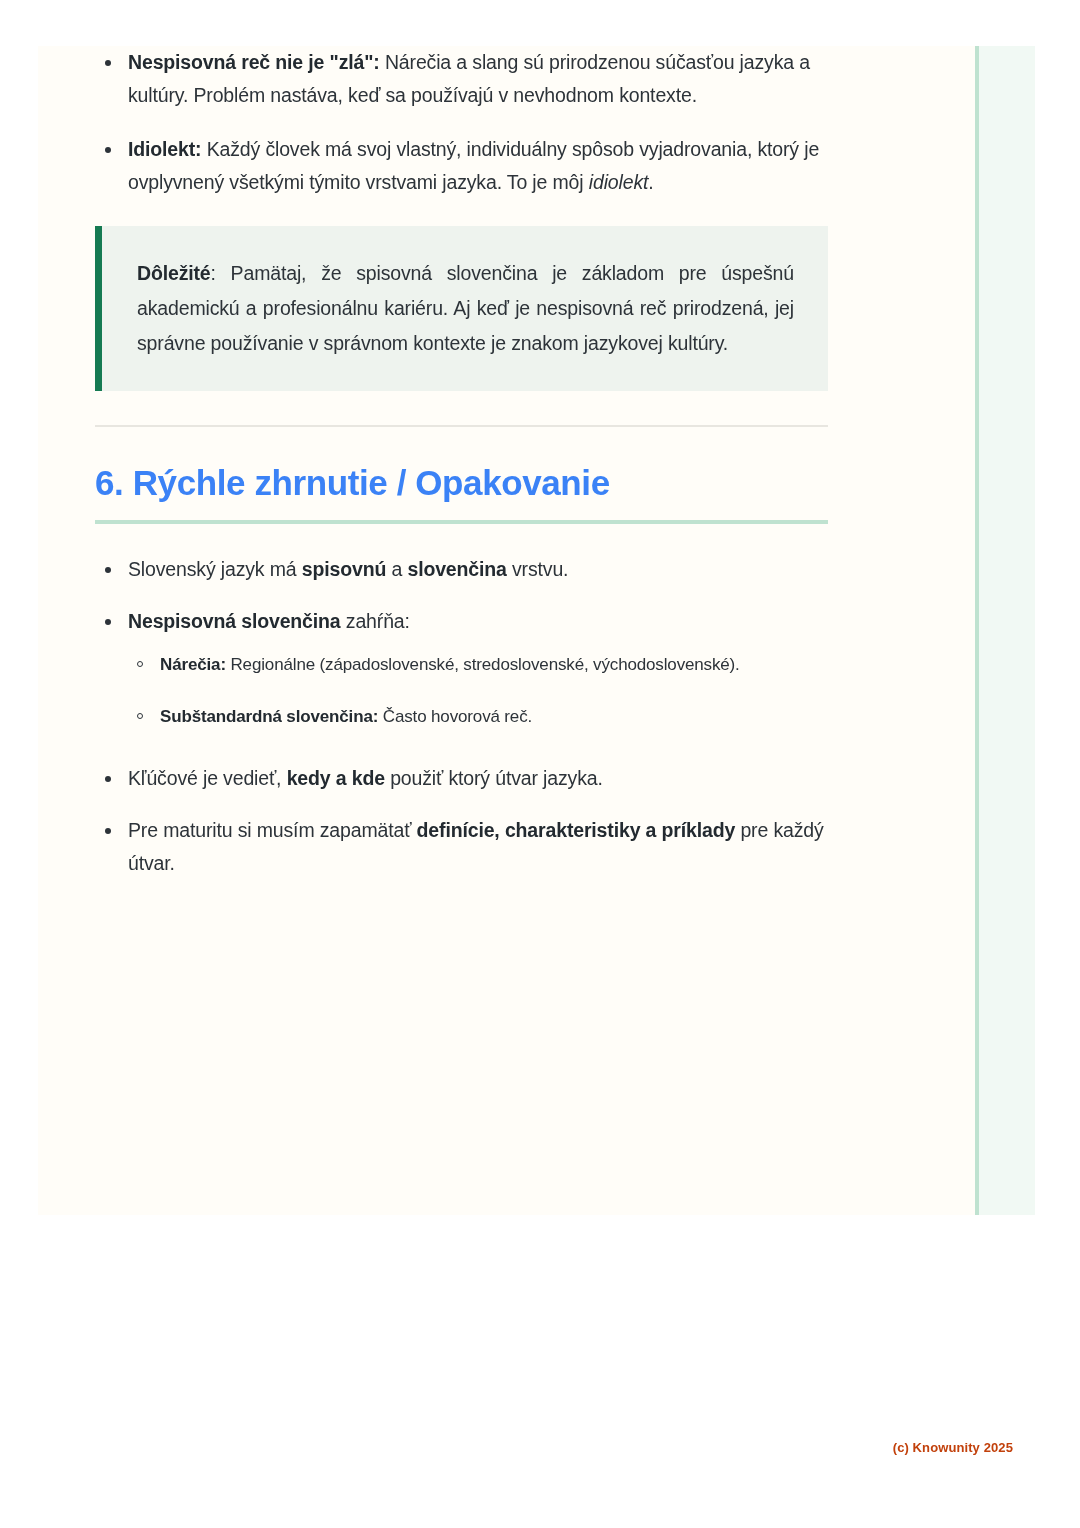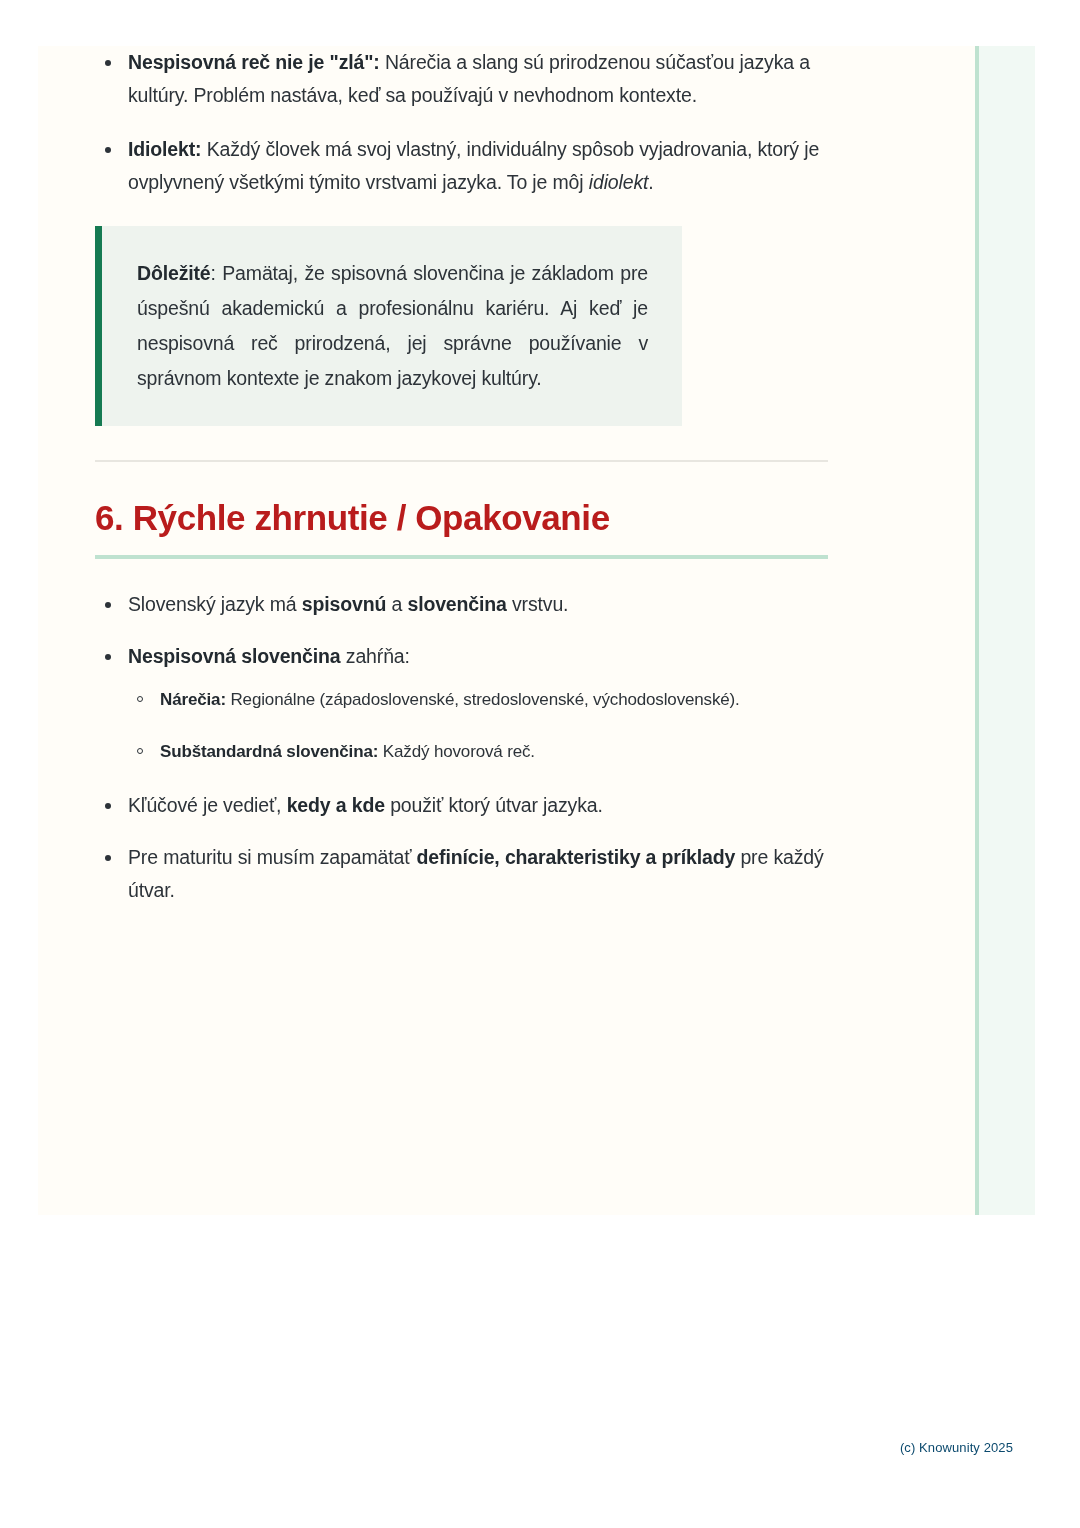--- a/index.html
+++ b/index.html
@@ -107,21 +107,21 @@
   }
   ul.lvl2 > li:last-child { margin-bottom: 0; }
 
   b, strong { font-weight: 700; color: #232a30; }
   i, em { }
 
   
   #callout {
     margin-top: 27px;
     margin-left: 0px;
-    width: 587px;
+    width: 733px;
     background: #eef3ee;
     border-left: 7px solid #157a52;
     box-sizing: border-box;
     padding: 30px 34px 30px 35px;
   }
   #callout p {
     margin: 0;
     font-size: 19.5px;
     line-height: 35px;
     color: #2d3339;
@@ -134,41 +134,42 @@
     margin-top: 34px;
     width: 733px;
     height: 2px;
     background: #e8e6e0;
   }
   #section-heading {
     margin: 34px 0 0 0;
     font-size: 35px;
     line-height: 44px;
     font-weight: 700;
-    color: #b91c1c;
+    color: #3b82f6;
     letter-spacing: -0.4px;
   }
   #heading-rule {
     margin-top: 15px;
     width: 733px;
     height: 4px;
     background: #bfe2d0;
   }
 
   #summary-list { margin-top: 29px; }
 
   
   #footer {
     position: absolute;
     right: 67px;
     top: 1440px;
     font-size: 13px;
-    color: #0c4a6e;
+    color: #c2410c;
     letter-spacing: 0.1px;
     font-family: "Liberation Sans", sans-serif;
+    font-weight: bold;
   }
 </style>
 </head>
 <body>
 
 <div id="page-sheet"></div>
 <div id="right-panel"></div>
 <div id="right-rule"></div>
 
 <div id="content">
@@ -198,26 +199,26 @@
     </li>
 
 
     <li class="tight">
       <strong>Nespisovná slovenčina</strong><span> zahŕňa:</span>
       <ul class="lvl2">
         <li>
           <strong>Nárečia:</strong><span> Regionálne (západoslovenské, stredoslovenské, východoslovenské).</span>
         </li>
         <li>
-          <strong>Subštandardná slovenčina:</strong><span> Každý hovorová reč.</span>
+          <strong>Subštandardná slovenčina:</strong><span> Často hovorová reč.</span>
         </li>
       </ul>
     </li>
 
-    <li class="tight" style="margin-top:21px">
+    <li class="tight" style="margin-top:29px">
       <span>Kľúčové je vedieť, </span><strong>kedy a kde</strong><span> použiť ktorý útvar jazyka.</span>
     </li>
 
     <li>
       <span>Pre maturitu si musím zapamätať </span><strong>definície, charakteristiky a príklady</strong><span> pre každý útvar.</span>
     </li>
 
   </ul>
 
 </div>

